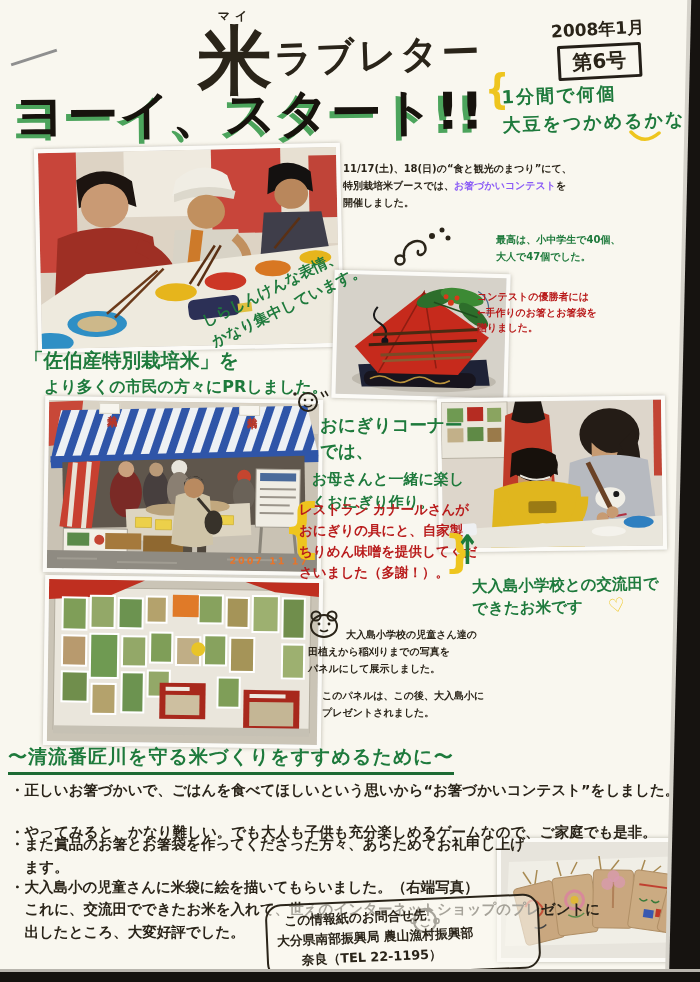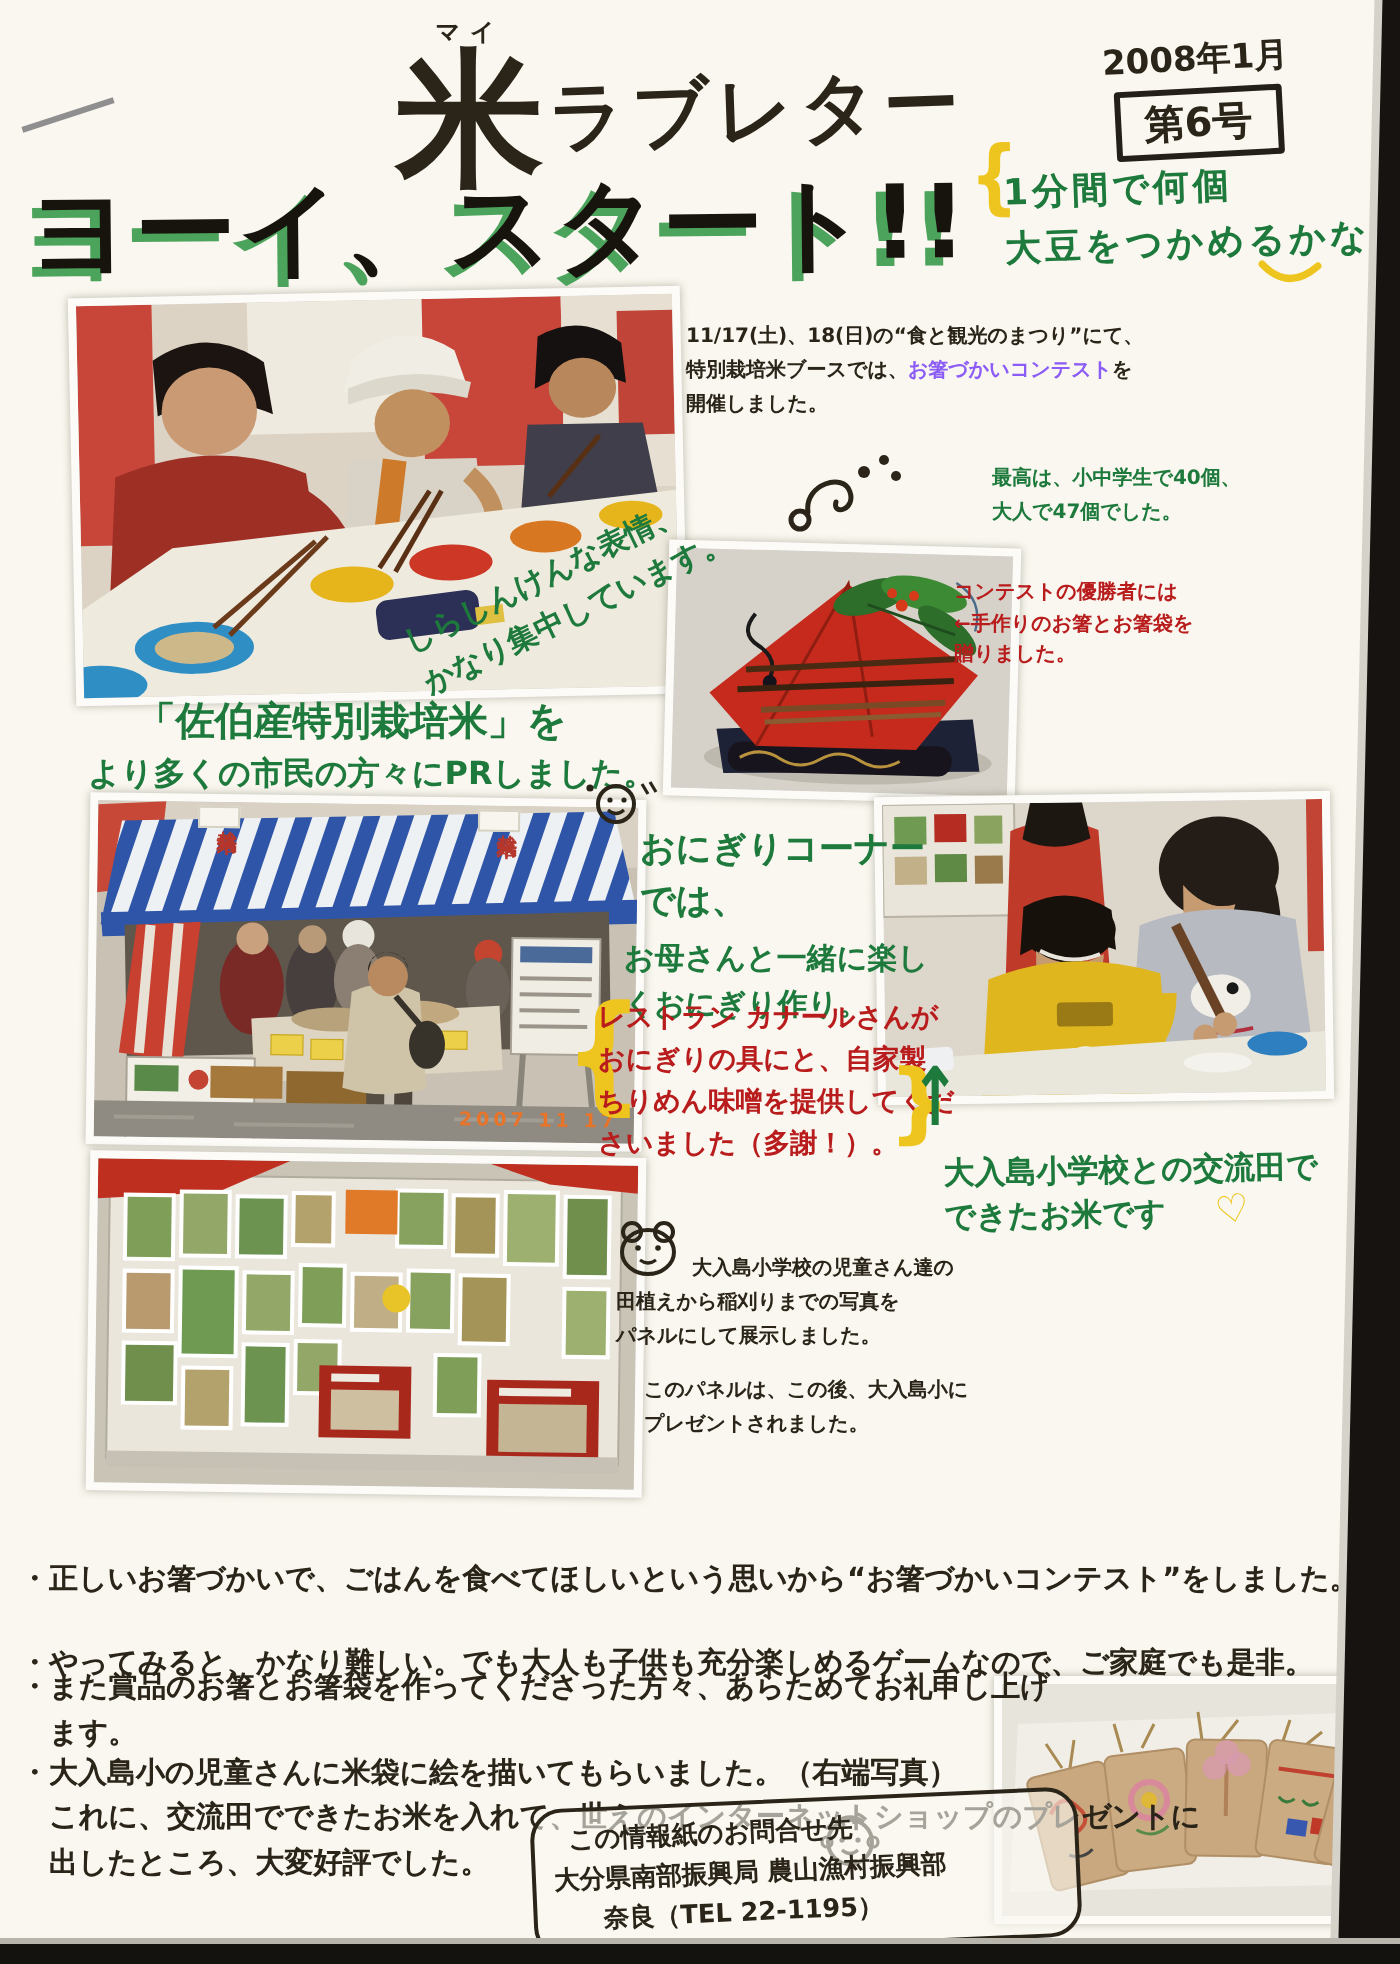--- a/index.html
+++ b/index.html
@@ -158,21 +158,21 @@
         <circle cx="108" cy="20" r="2.5" fill="#d63a1a"></circle>
       <path d="M140,14 q14,8 10,24" stroke="#4a6a8a" stroke-width="1.2" fill="none"></path>
       <path d="M36,60 L142,52" stroke="#4a2a12" stroke-width="3"></path>
       <path d="M32,70 L140,63" stroke="#3a2210" stroke-width="3"></path>
       <path d="M44,80 L136,74" stroke="#7a4a26" stroke-width="3"></path>
       <path d="M46,86 L134,80" stroke="#8a5a30" stroke-width="2.5"></path>
     </svg>
   </div>
 
   <div class="abs txt green" style="left:24px;top:347px;">
-    <div class="hand nowrap" style="font-size:19.5px;text-align:center;">「佐伯産特別栽培米」を</div>
+    <div class="hand nowrap" style="font-size:19.5px;">「佐伯産特別栽培米」を</div>
     <div class="hand nowrap" style="font-size:16px;margin-left:20px;margin-top:3px;">より多くの市民の方々にPRしました。</div>
   </div>
 
   <svg class="abs doodle" style="left:291px;top:388px;" width="38" height="26" viewBox="0 0 38 26">
     <circle cx="4" cy="6" r="1.8" fill="#2a2419"></circle>
     <circle cx="17" cy="14" r="9" stroke="#2a2419" stroke-width="2" fill="none"></circle>
     <circle cx="14" cy="12" r="1.3" fill="#2a2419"></circle>
       <circle cx="21" cy="12" r="1.3" fill="#2a2419"></circle>
     <path d="M13,17 q4,3.5 8,0" stroke="#2a2419" stroke-width="1.6" fill="none"></path>
     <path d="M30,4 l3,5 M34,3 l3,5" stroke="#2a2419" stroke-width="1.6"></path>
@@ -347,20 +347,21 @@
       <rect x="112" y="102" width="46" height="36" fill="#a8281c"></rect>
       <rect x="118" y="106" width="24" height="4" fill="#eeeae0"></rect>
       <rect x="118" y="114" width="34" height="20" fill="#cdbfa0"></rect>
       <rect x="196" y="108" width="56" height="40" fill="#a8281c"></rect>
       <rect x="202" y="112" width="36" height="4" fill="#eeeae0"></rect>
       <rect x="202" y="120" width="44" height="24" fill="#c4b695"></rect>
       <rect x="6" y="146" width="256" height="8" fill="#c6c1b4"></rect>
     </svg>
   </div>
 
+  <div class="abs txt sum-head green nowrap" style="left:8px;top:744px;">〜清流番匠川を守る米づくりをすすめるために〜</div>
   <div class="abs txt t145 hand nowrap" style="left:10px;top:779px;">・正しいお箸づかいで、ごはんを食べてほしいという思いから“お箸づかいコンテスト”をしました。</div>
   <div class="abs txt t145 hand nowrap" style="left:10px;top:821px;">・やってみると、かなり難しい。でも大人も子供も充分楽しめるゲームなので、ご家庭でも是非。</div>
   <div class="abs txt t145 hand pre" style="left:10px;top:833px;">・また賞品のお箸とお箸袋を作ってくださった方々、あらためてお礼申し上げ
 　ます。</div>
   <div class="abs txt t145 hand pre" style="left:10px;top:876px;line-height:1.55;">・大入島小の児童さんに米袋に絵を描いてもらいました。（右端写真）
 　これに、交流田でできたお米を入れて、世えのインターネットショップのプレゼントに
 　出したところ、大変好評でした。</div>
 
   <svg class="abs doodle" style="left:408px;top:903px;" width="34" height="34" viewBox="0 0 34 34">
     <circle cx="17" cy="18" r="11" stroke="#2a2419" stroke-width="2" fill="none"></circle>

